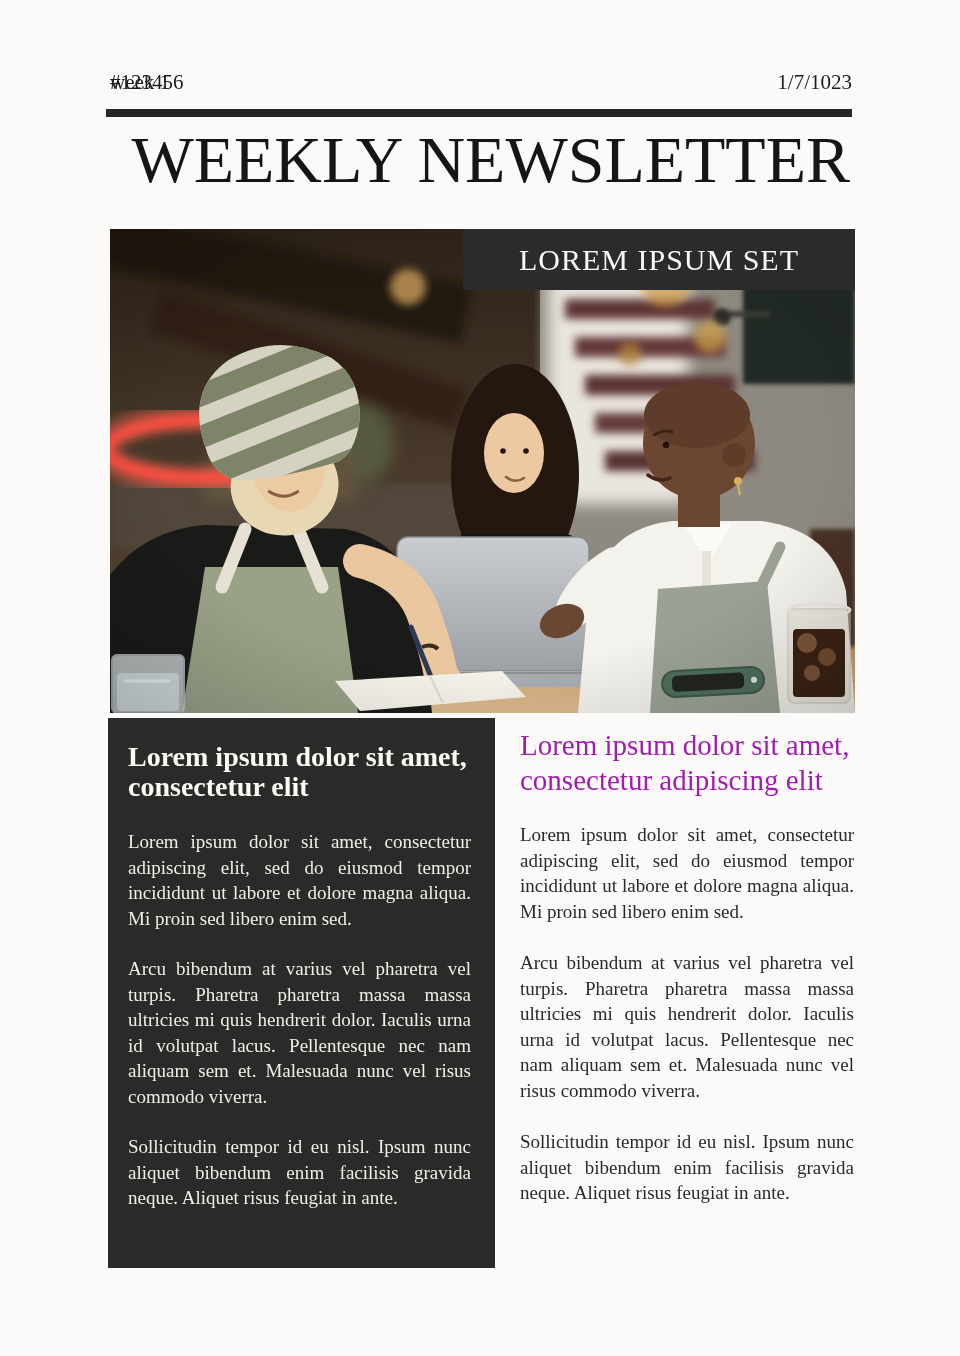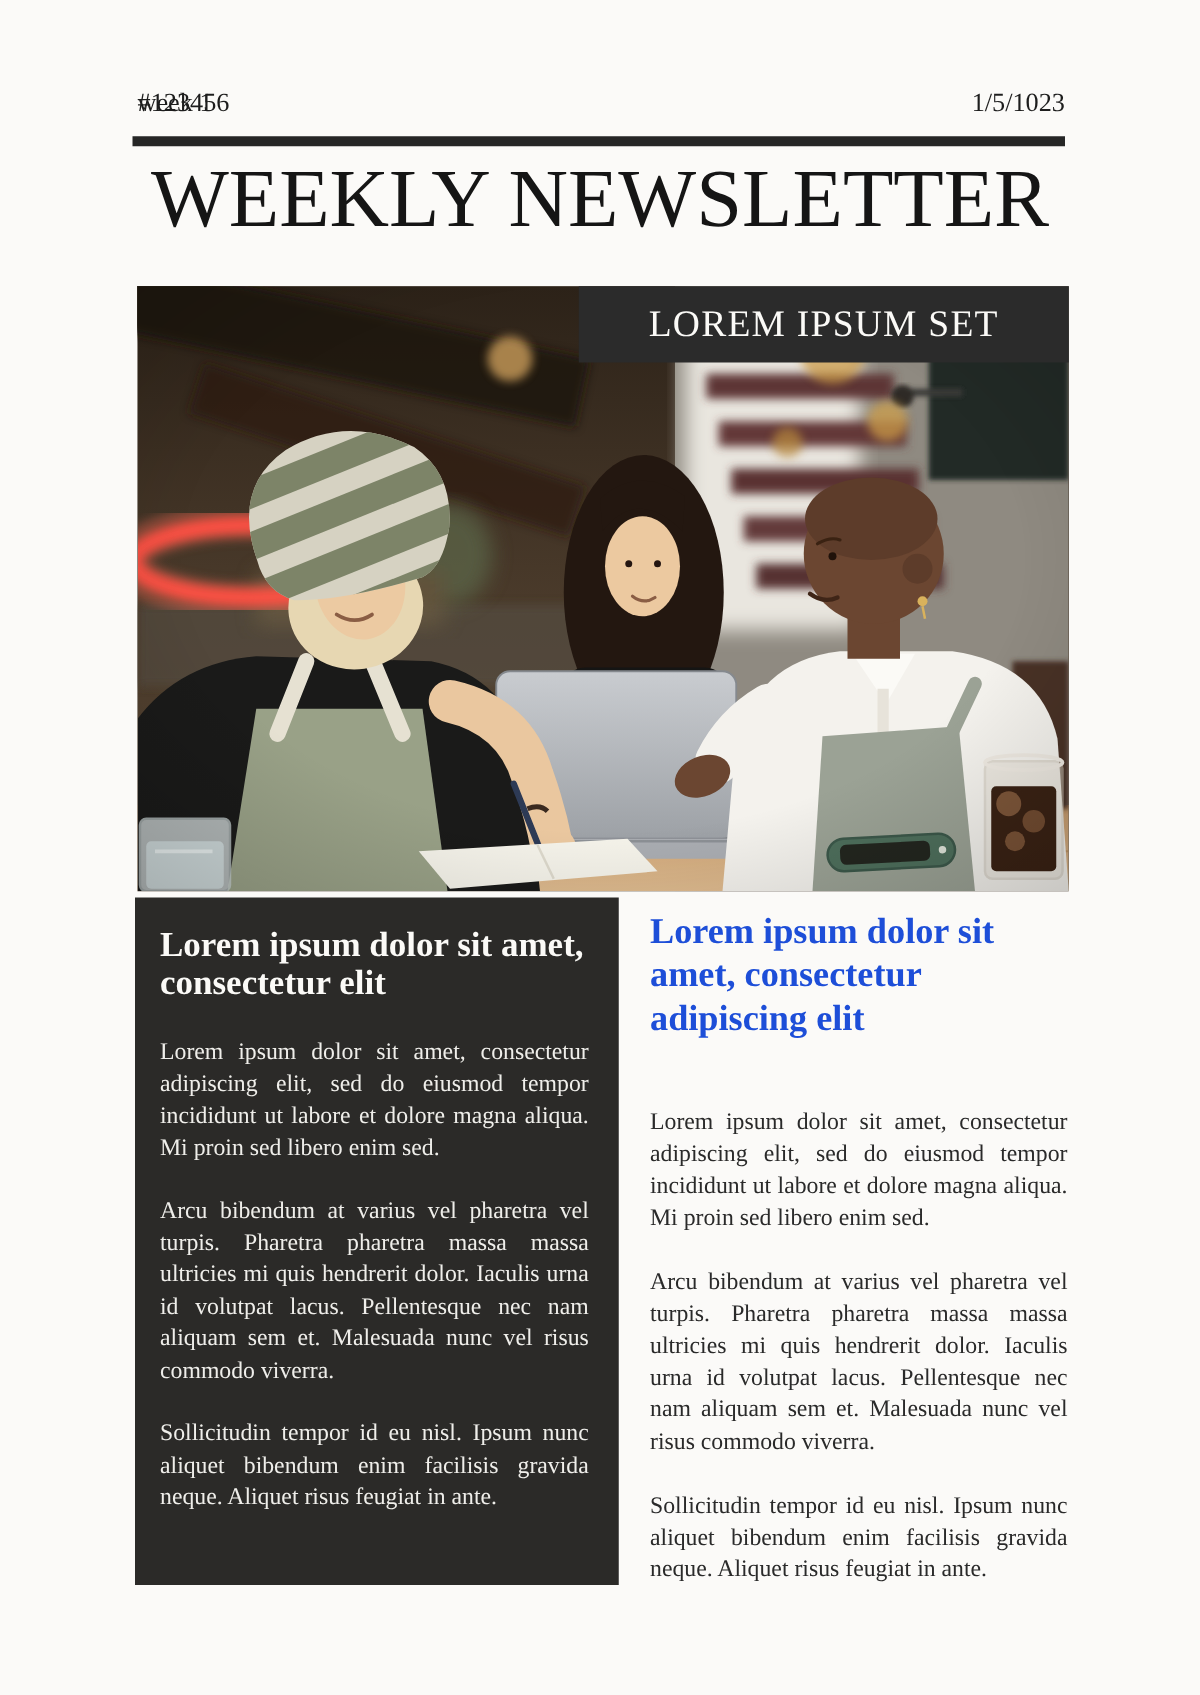--- a/index.html
+++ b/index.html
@@ -7,50 +7,50 @@
         font-family:"Liberation Serif", serif;color:#1c1c1c;}
 
   
   .meta{position:absolute;left:110px;top:70px;width:742px;height:26px;font-size:21px;color:#1d1d1d;}
   .meta .m-left{position:absolute;left:0;top:0;}
   .meta .m-center{position:absolute;left:0;right:0;top:0;text-align:left;}
   .meta .m-right{position:absolute;right:0;top:0;}
 
   .rule{position:absolute;left:106px;top:109px;width:746px;height:8px;background:#262626;}
 
-  .title{position:absolute;left:110px;top:124px;width:740px;margin:0;text-align:center;
+  .title{position:absolute;left:110px;top:124px;width:740px;margin:0;text-align:right;
          font-size:66px;line-height:72px;font-weight:normal;color:#151515;white-space:nowrap;
          letter-spacing:0px;}
 
   
   .hero{position:absolute;left:110px;top:229px;width:745px;height:484px;margin:0;overflow:hidden;background:#3a2e22;}
   .hero svg{display:block;width:745px;height:484px;}
   .banner{position:absolute;right:0;top:0;width:392px;height:61px;background:#2b2b2b;
           display:flex;align-items:center;justify-content:center;}
   .banner span{color:#fbfaf7;font-size:30px;letter-spacing:1px;}
 
   
   .col-dark{position:absolute;left:108px;top:718px;width:387px;height:550px;background:#2b2a28;
             box-sizing:border-box;padding:24px 24px 0 20px;color:#f3f2ee;}
   .col-dark h2{margin:0 0 27px 0;font-size:28px;line-height:30px;font-weight:bold;color:#fbfaf7;}
   .col-dark p{margin:0 0 25px 0;font-size:19px;line-height:25.5px;text-align:justify;color:#efeeea;}
 
   .col-light{position:absolute;left:520px;top:728px;width:334px;color:#222;}
-  .col-light h2{margin:0 0 52px 0;font-size:29px;line-height:35px;font-weight:bold;color:#1d4ed8;}
+  .col-light h2{margin:0 0 24px 0;font-size:29px;line-height:35px;font-weight:normal;color:#a21caf;}
   .col-light p{margin:0 0 26px 0;font-size:19px;line-height:25.5px;text-align:justify;color:#2a2a2a;}
 </style>
 </head>
 <body>
 
 <div class="page">
 
   <div class="meta">
     <span class="m-left">#123456</span>
     <span class="m-center">week 1</span>
-    <span class="m-right">1/5/1023</span>
+    <span class="m-right">1/7/1023</span>
   </div>
 
   <div class="rule"></div>
 
   <h1 class="title">WEEKLY NEWSLETTER</h1>
 
   <figure class="hero">
     <svg viewBox="0 0 745 484" aria-hidden="true">
       <defs>
         <linearGradient id="bg" x1="0" y1="0" x2="0" y2="1">

